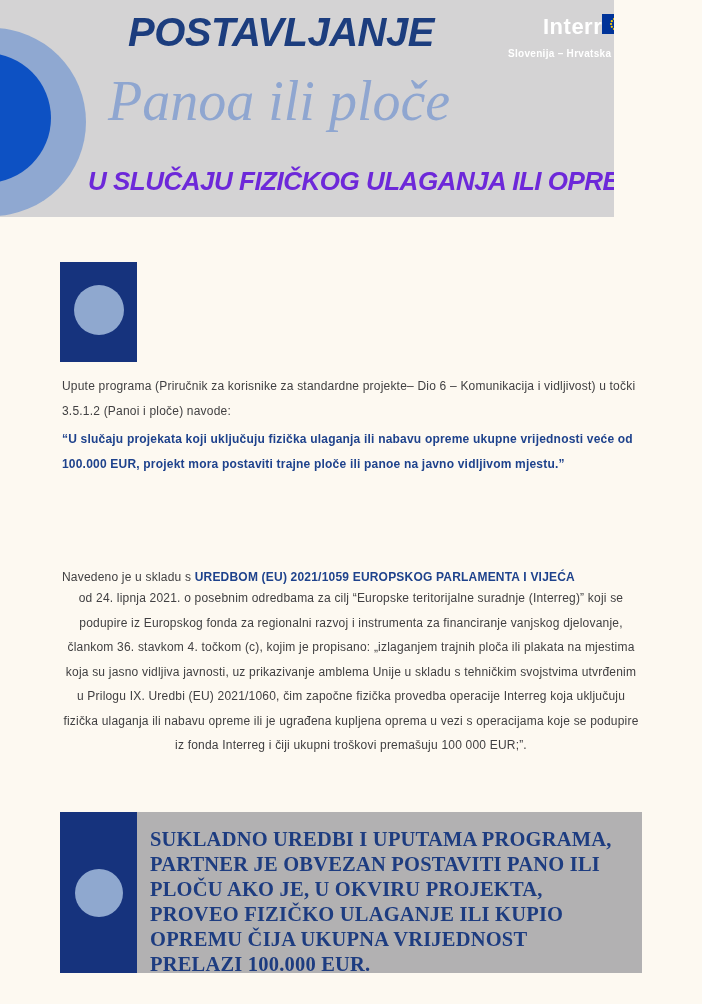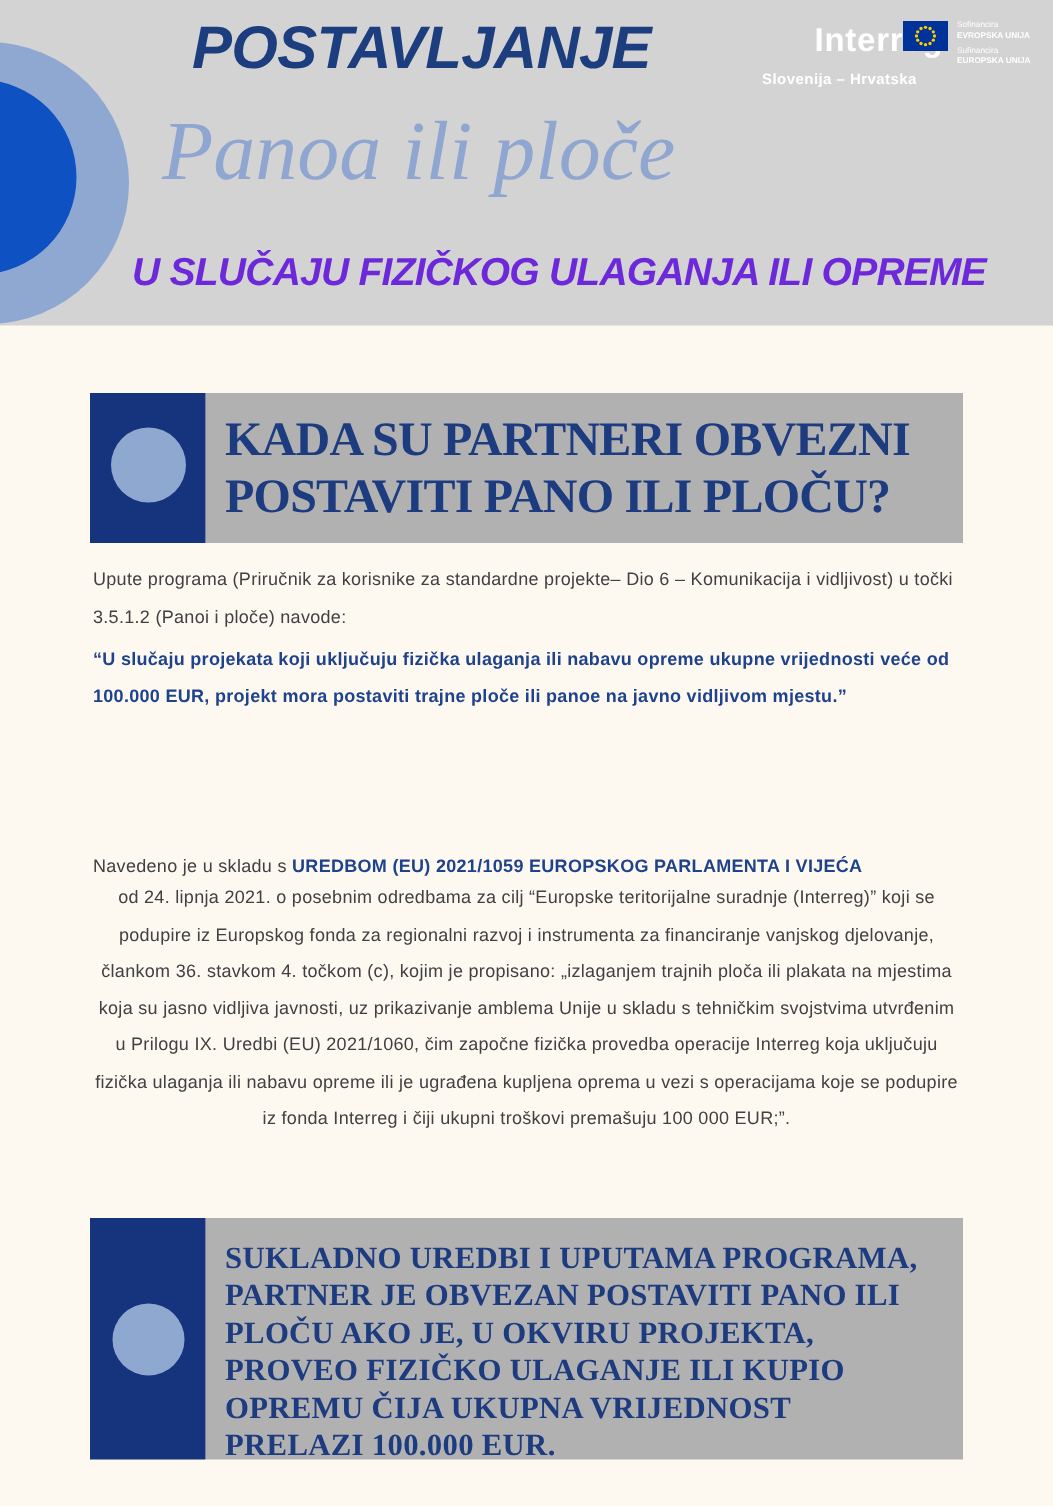--- a/index.html
+++ b/index.html
@@ -5,21 +5,21 @@
   html,body{margin:0;padding:0;}
   .page{
     position:relative;
     width:702px;height:1004px;
     background:#fdf9f1;
     overflow:hidden;
     font-family:"Liberation Sans", sans-serif;
   }
   
   .header{
-    position:absolute;left:0;top:0;width:702px;height:217px;
+    position:absolute;left:0;top:0;width:614px;height:217px;
     background:#d4d3d4;overflow:hidden;
   }
   .circle-outer{
     position:absolute;left:-102px;top:28px;width:188px;height:188px;
     border-radius:50%;background:#8fa8d1;
   }
   .circle-inner{
     position:absolute;left:-79px;top:53px;width:130px;height:130px;
     border-radius:50%;background:#0d51c3;
   }
@@ -135,21 +135,20 @@
         </div>
       </div>
       <div class="logo-program">Slovenija – Hrvatska</div>
     </div>
   </div>
 
   <div class="banner banner1">
     <div class="navy-square">
       <div class="dot"></div>
     </div>
-    <div class="gray-box">KADA SU PARTNERI OBVEZNI POSTAVITI PANO ILI PLOČU?</div>
   </div>
 
   <div class="copy p1">Upute programa (Priručnik za korisnike za standardne projekte– Dio 6 – Komunikacija i vidljivost) u točki 3.5.1.2 (Panoi i ploče) navode:</div>
 
   <div class="copy blue-bold p-quote">“U slučaju projekata koji uključuju fizička ulaganja ili nabavu opreme ukupne vrijednosti veće od 100.000 EUR, projekt mora postaviti trajne ploče ili panoe na javno vidljivom mjestu.”</div>
 
   <div class="copy p-ref"><span>Navedeno je u skladu s </span><span class="ref-bold">UREDBOM (EU) 2021/1059 EUROPSKOG PARLAMENTA I VIJEĆA</span></div>
 
   <div class="copy p-long">od 24. lipnja 2021. o posebnim odredbama za cilj “Europske teritorijalne suradnje (Interreg)” koji se podupire iz Europskog fonda za regionalni razvoj i instrumenta za financiranje vanjskog djelovanje, člankom 36. stavkom 4. točkom (c), kojim je propisano: „izlaganjem trajnih ploča ili plakata na mjestima koja su jasno vidljiva javnosti, uz prikazivanje amblema Unije u skladu s tehničkim svojstvima utvrđenim u Prilogu IX. Uredbi (EU) 2021/1060, čim započne fizička provedba operacije Interreg koja uključuju fizička ulaganja ili nabavu opreme ili je ugrađena kupljena oprema u vezi s operacijama koje se podupire iz fonda Interreg i čiji ukupni troškovi premašuju 100 000 EUR;”.</div>
 

